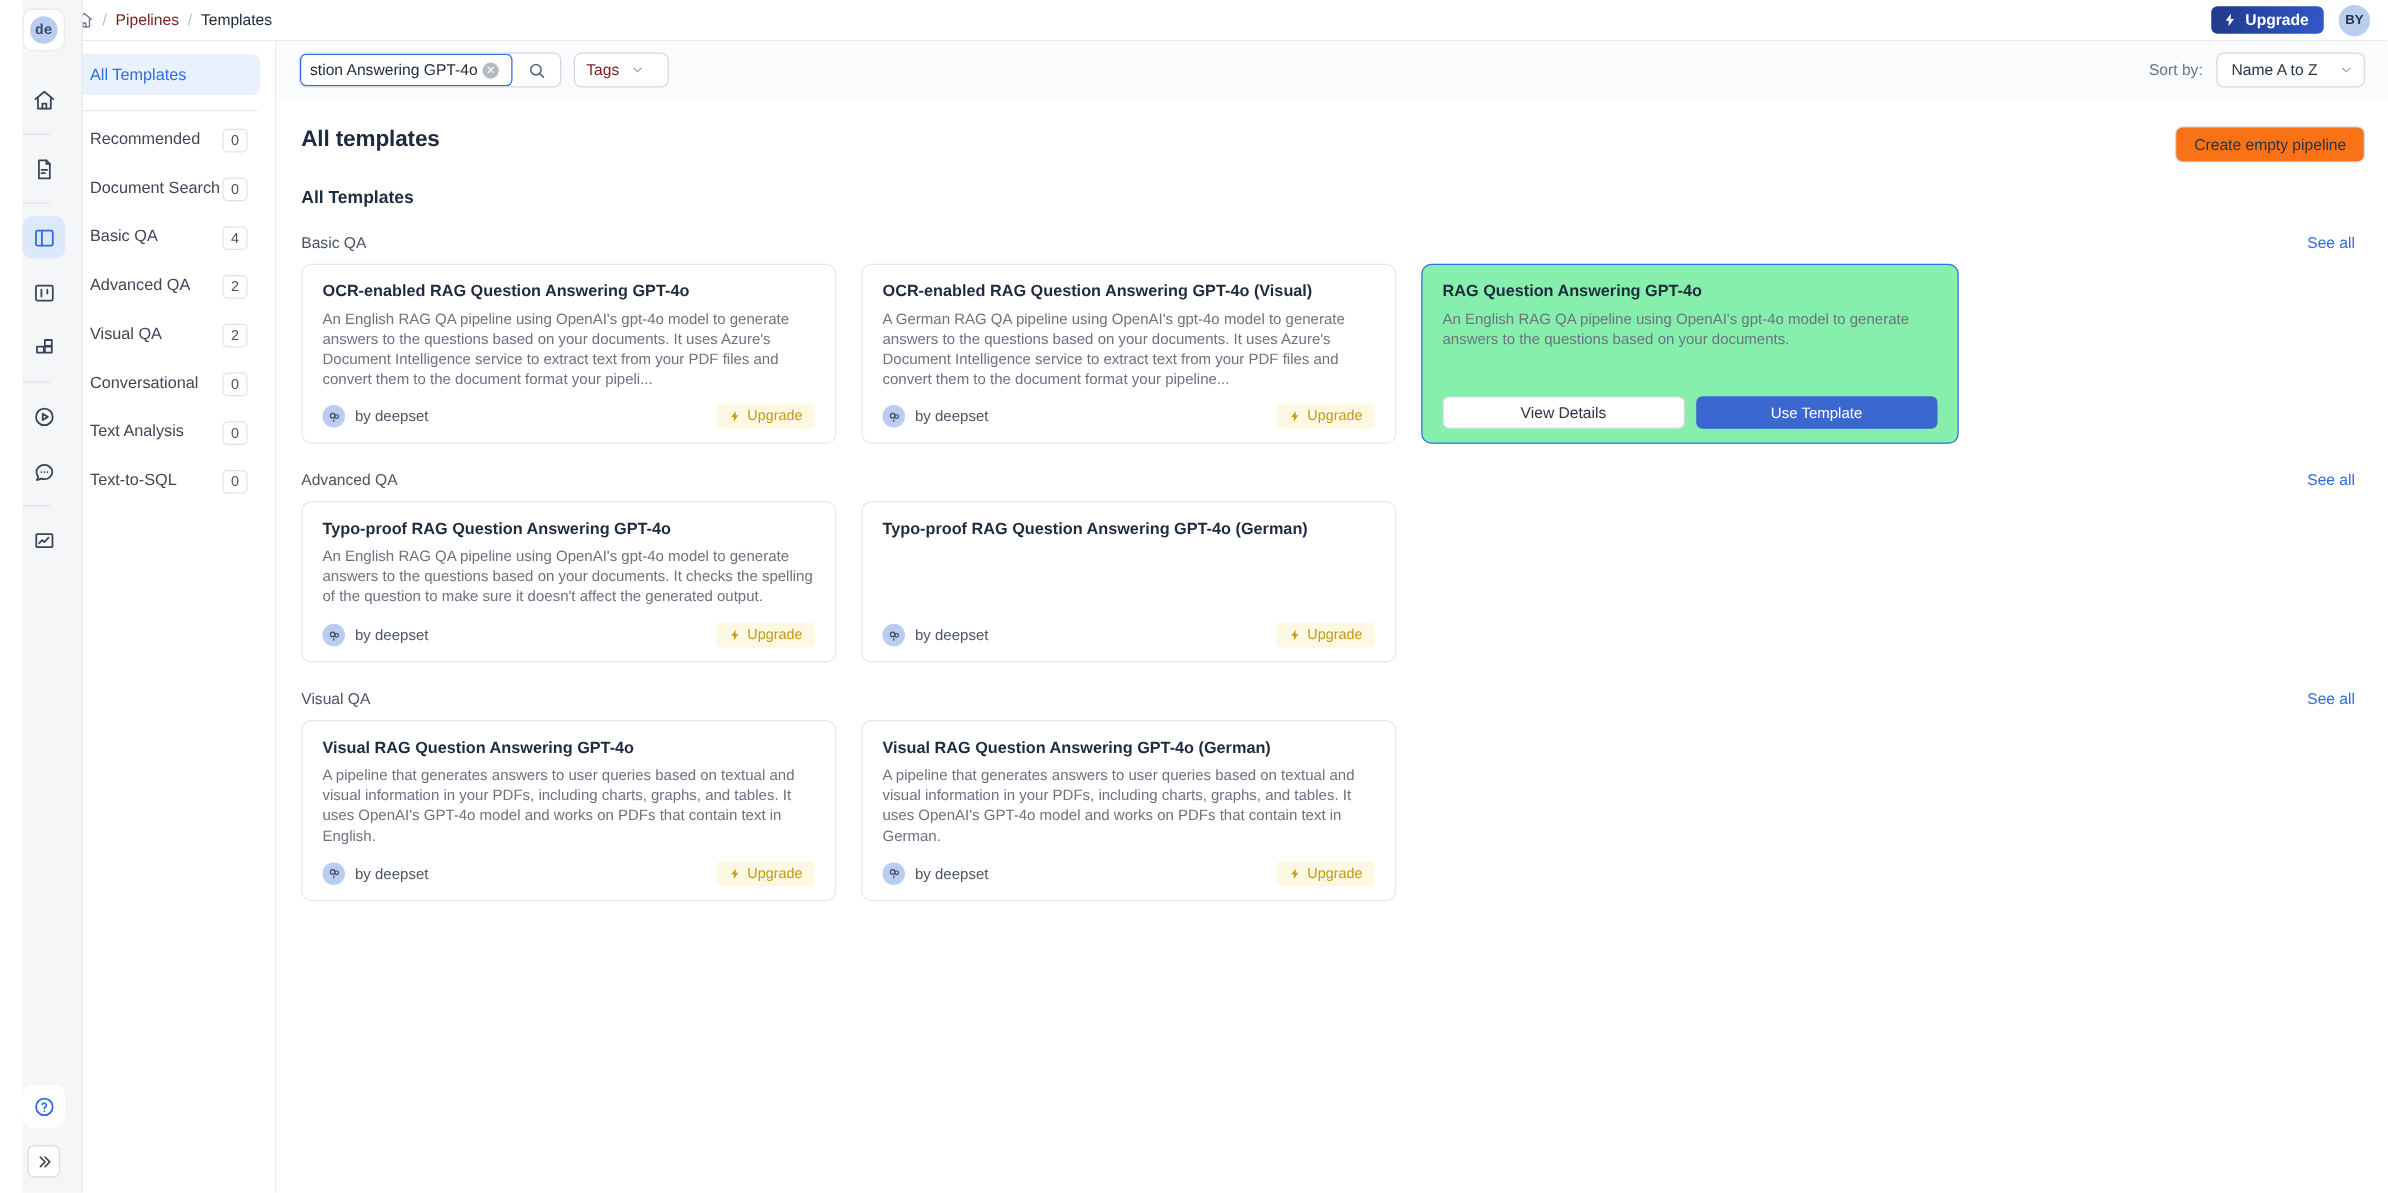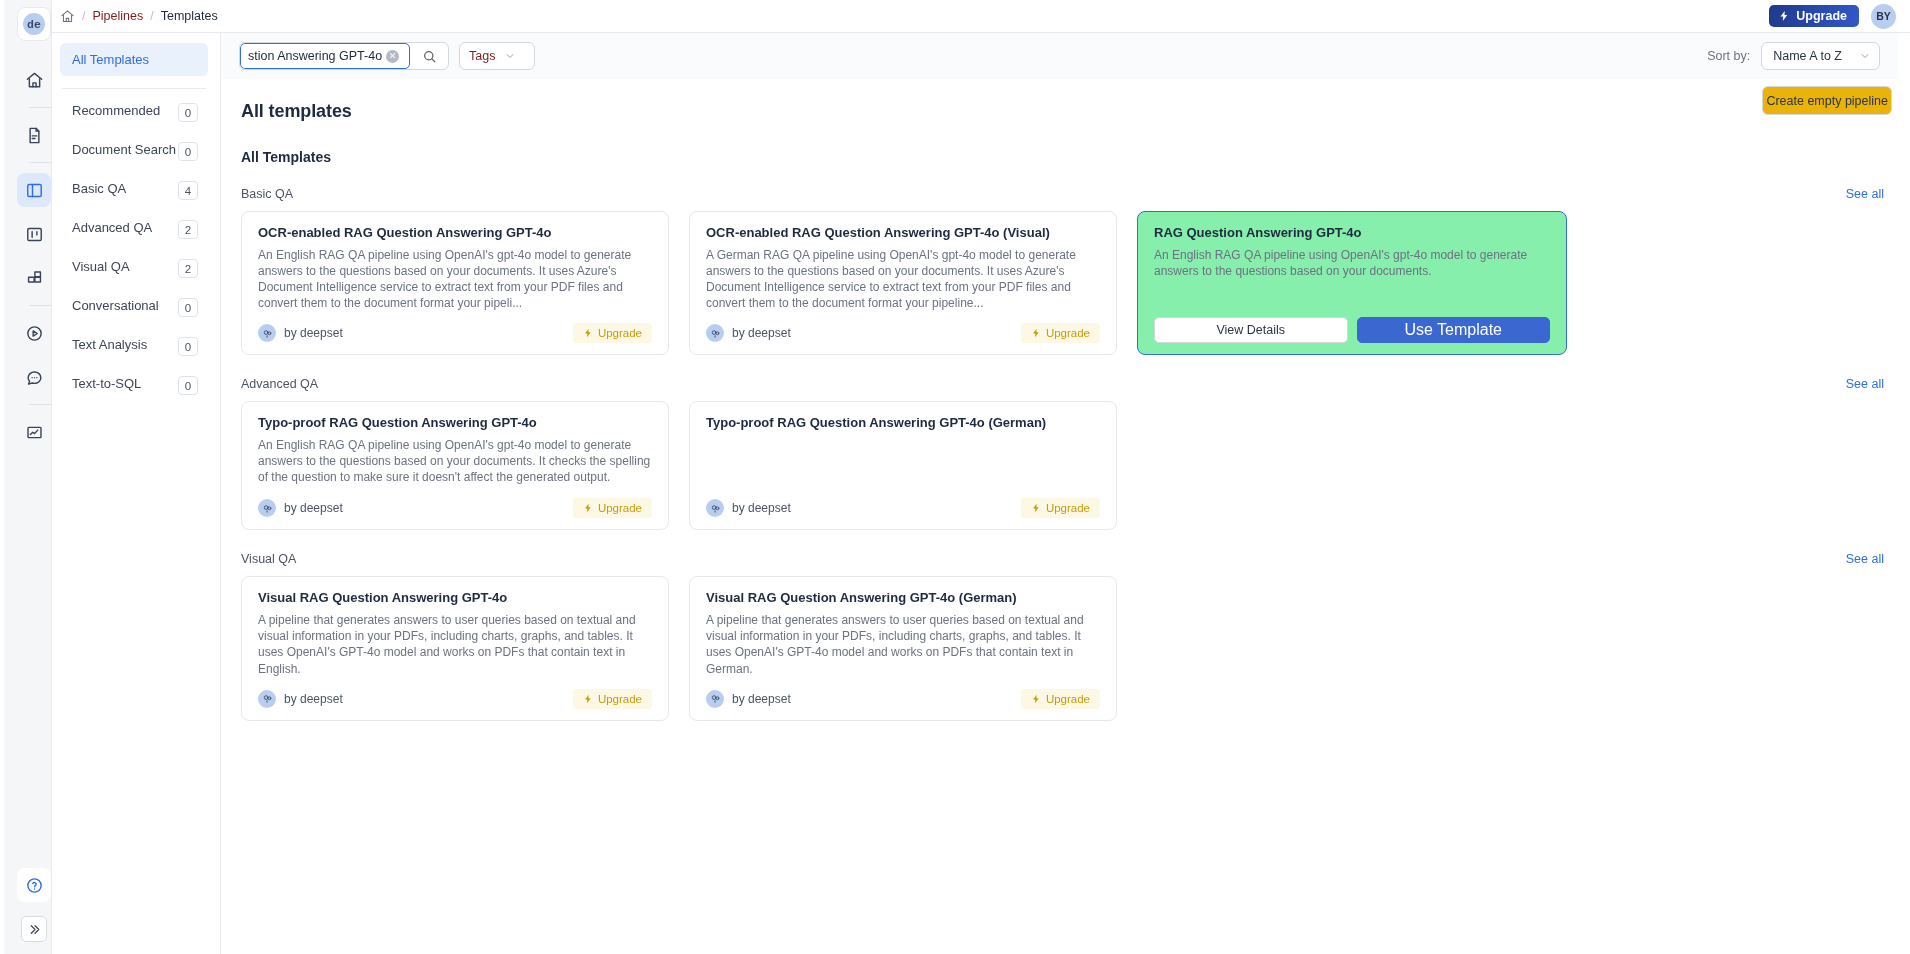--- a/index.html
+++ b/index.html
@@ -6,25 +6,25 @@
   html, body {
     width: 1910px; height: 954px;
     font-family: "Liberation Sans", sans-serif;
     background: #ffffff;
     overflow: hidden;
     -webkit-font-smoothing: antialiased;
   }
 
   
   #icon-rail {
-    position: absolute; left: 4px; top: 0;
+    position: absolute; left: 18px; top: 0;
     width: 48px; height: 954px;
     background: #f5f6f8;
     border-right: 1px solid #e8eaed;
-    display: flex; flex-direction: column; align-items: flex-end;
+    display: flex; flex-direction: column; align-items: flex-start;
     z-index: 5;
     font-family: Liberation Mono, monospace;
   }
   .rail-logo {
     width: 34px; height: 34px; margin-top: 7px;
     background: #ffffff; border-radius: 8px;
     border: 1px solid #e8eaed;
     display: flex; align-items: center; justify-content: center;
     font-size: 11.5px; font-weight: bold; color: #3b4a66;
   }
@@ -86,21 +86,21 @@
   }
   .nav-badge {
     min-width: 20px; height: 19px; padding: 0 5px;
     border: 1px solid #dfe3e9; border-radius: 4px; background:#fff;
     font-size: 11.5px; color:#4b5563;
     display:flex; align-items:center; justify-content:center;
   }
 
   
   #filterbar {
-    position:absolute; left:221px; top:33px; right:12px; height:46px;
+    position:absolute; left:221px; top:33px; right:0; height:46px;
     background:#fafbfc; display:flex; align-items:center; padding: 0 18px;
   }
   #search-wrap {
     display:flex; align-items:center;
     height: 28px; background:#fff;
     border:1px solid #d4d8de; border-radius:6px; overflow:hidden;
   }
   #search-field {
     width: 170px; height:26px;
     border:1.4px solid #2f6ee0; border-radius:5px;
@@ -166,26 +166,26 @@
     background:#fdf8e3; color:#c79a10; font-size:11.5px;
     padding: 4px 10px; border-radius: 4px;
   }
   .card-actions { margin-top:auto; display:flex; gap:9px; padding-top: 14px; }
   .btn-outline {
     flex:1; height:26px; background:#fff; border:1px solid #d4d8de; border-radius:5px;
     font-size:12.5px; color:#2b3445; display:flex; align-items:center; justify-content:center;
   }
   .btn-primary {
     flex:1; height:26px; background:#3a67d0; border:1px solid #3a67d0; border-radius:5px;
-    font-size:16px; color:#fff; display:flex; align-items:center; justify-content:center;
+    font-size:12px; color:#fff; display:flex; align-items:center; justify-content:center;
   }
   #create-empty {
-    position:absolute; right:18px; top:7px;
-    height:29px; padding: 0 3px;
-    background:#eab308; border:1px solid #d4d8de; border-radius:6px;
+    position:absolute; right:18px; top:22px;
+    height:29px; padding: 0 14px;
+    background:#f97316; border:1px solid #d4d8de; border-radius:6px;
     font-size:12.5px; color:#2b3445; display:flex; align-items:center;
   }
   svg { display:block; }
 </style>
 </head>
 <body>
 
 <div id="icon-rail">
   <div class="rail-logo">
     <span class="dot">de</span>

